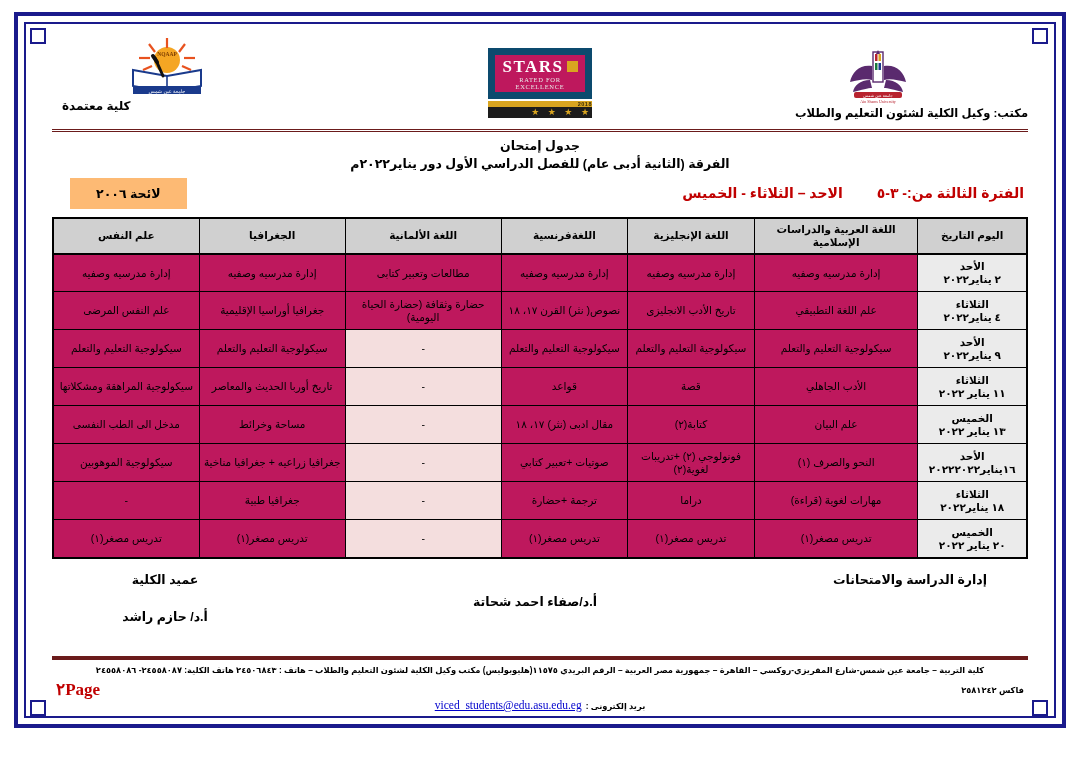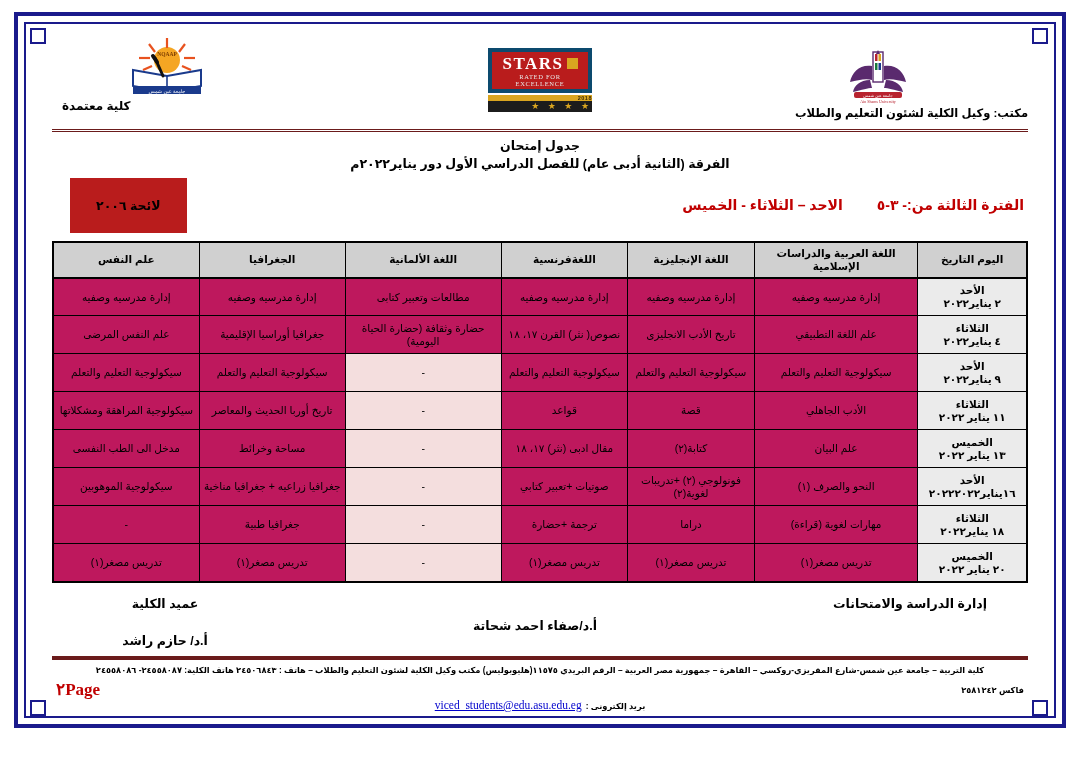--- a/index.html
+++ b/index.html
@@ -89,22 +89,22 @@
   }
 
   
   .stars-block {
     position: absolute;
     left: 50%; top: 12px;
     transform: translateX(-50%);
     width: 104px;
   }
   .stars-badge {
-    background: #b91c1c;
-    border: 4px solid #0c4a6e;
+    background: #be185d;
+    border: 7px solid #0c4a6e;
     padding: 3px 4px 2px 4px;
     text-align: center;
   }
   .stars-word {
     color: #ffffff;
     font-family: "Liberation Serif", "DejaVu Serif", serif;
     font-size: 17px;
     font-weight: bold;
     letter-spacing: 1.5px;
     line-height: 1;
@@ -176,25 +176,25 @@
   }
   .period-red {
     color: #c00000;
     font-size: 14px;
     font-weight: bold;
     white-space: nowrap;
   }
   .period-red .seg { margin-left: 30px; }
   .period-red .seg:last-child { margin-left: 0; }
   .regulation {
-    background: #b91c1c;
+    background: #fdba74;
     color: #000;
     font-size: 12.5px;
     font-weight: bold;
-    padding: 20px 26px;
+    padding: 8px 26px;
     white-space: nowrap;
   }
 
   
   table.schedule {
     width: 100%;
     border-collapse: collapse;
     margin-top: 8px;
     table-layout: fixed;
     border: 2.5px solid #000;

